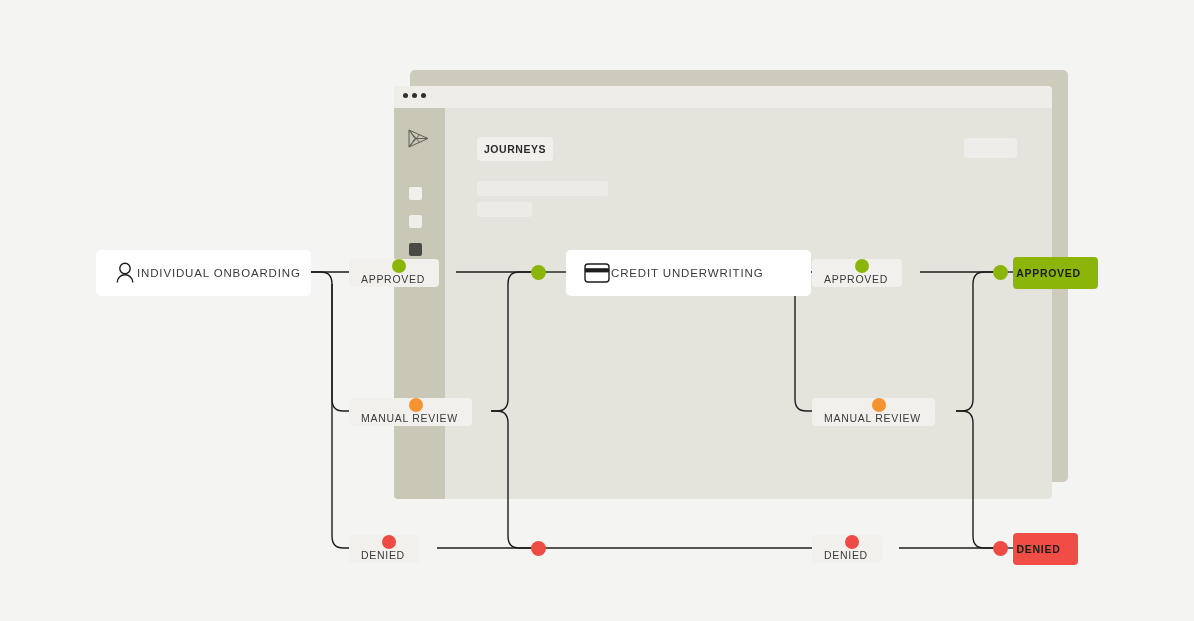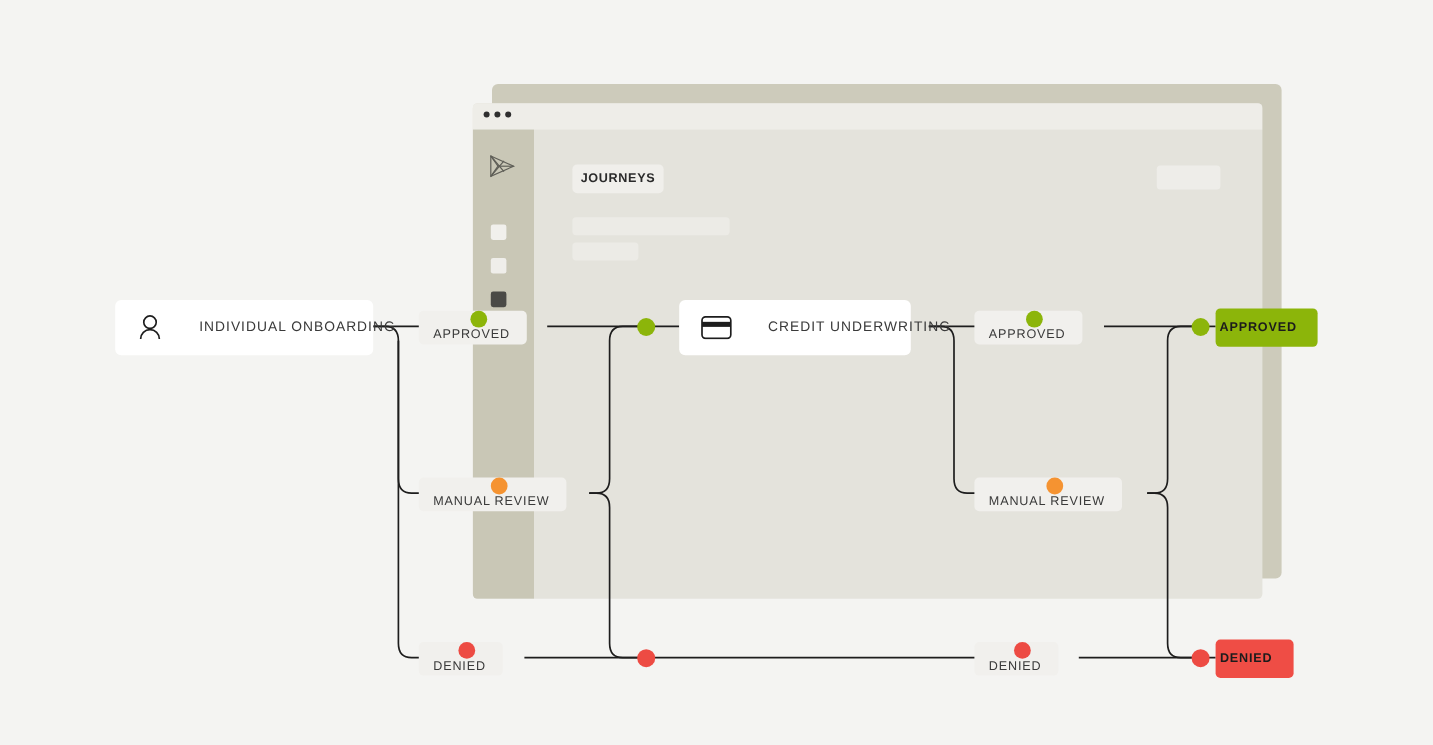--- a/index.html
+++ b/index.html
@@ -51,25 +51,25 @@
   
   #flow{position:absolute;left:0;top:0;width:1194px;height:621px;}
 
   
   .node{
     position:absolute;background:#fff;border-radius:5px;
     display:flex;align-items:center;
   }
   .node .icon{margin-left:18px;display:flex;align-items:center;}
   .node .ntext{
-    margin-left:30px;font-size:11.5px;letter-spacing:.85px;
+    margin-left:1px;font-size:11.5px;letter-spacing:.85px;
     color:#3a3a3a;white-space:nowrap;
   }
   #node-onboarding{left:96px;top:250px;width:215px;height:46px;}
-  #node-credit{left:566px;top:250px;width:193px;height:46px;text-align:center;}
+  #node-credit{left:566px;top:250px;width:245px;height:46px;text-align:center;}
 
   
   .chip{
     position:absolute;height:28px;border-radius:4px;
     display:flex;align-items:center;background:#f1f0ed;flex-direction:column;
   }
   .chip .dot{
     width:14px;height:14px;border-radius:50%;margin-left:11px;flex:none;
   }
   .chip .ctext{

